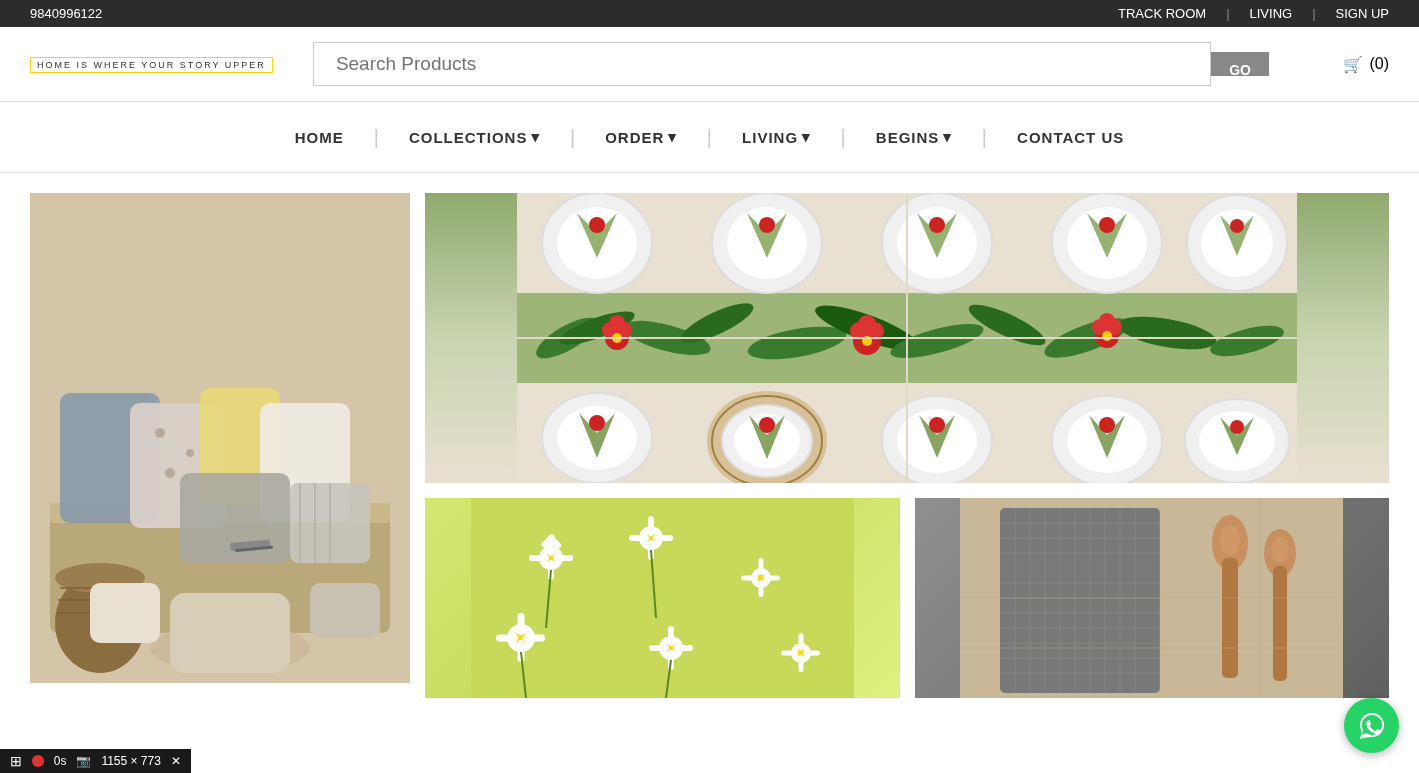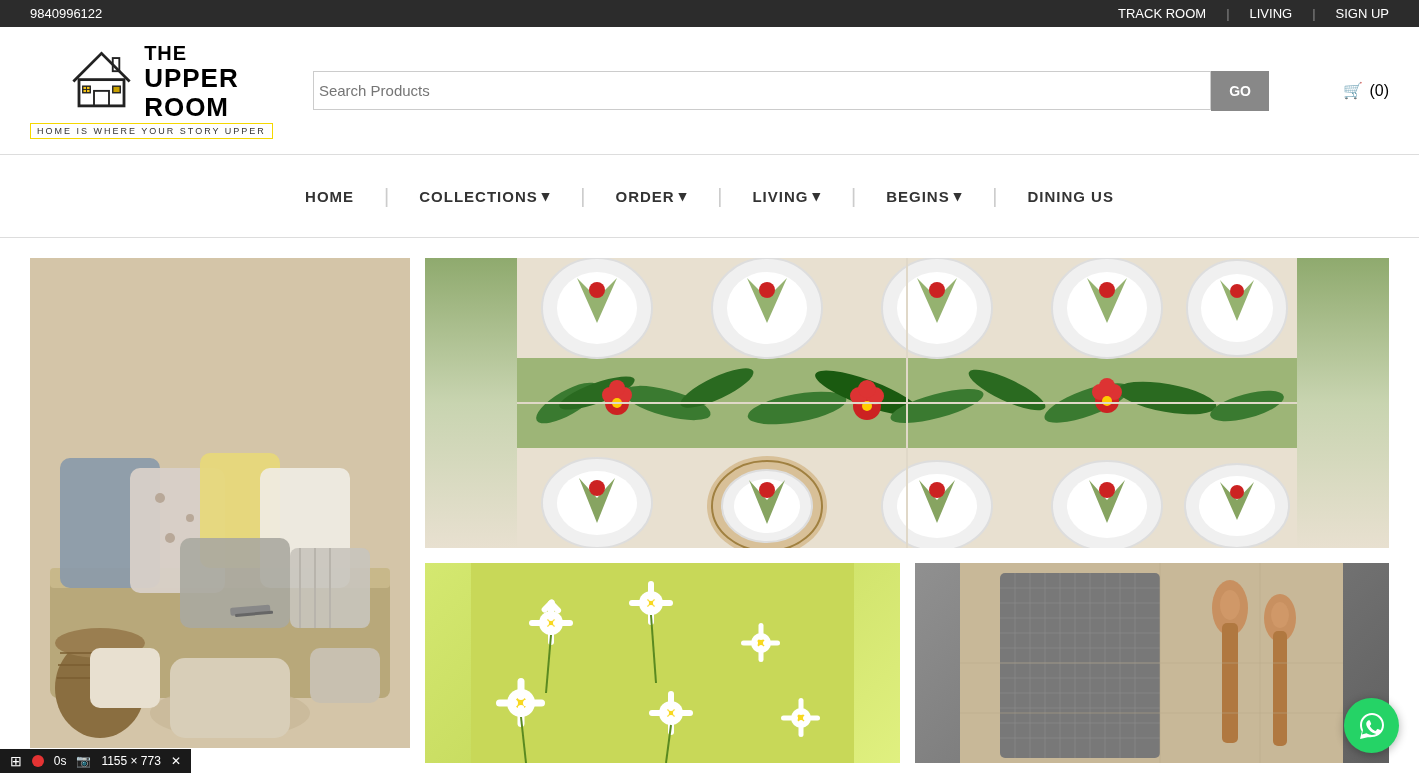--- a/index.html
+++ b/index.html
@@ -68,54 +68,54 @@
     }
 
     .search-area {
       flex: 1;
       display: flex;
       align-items: center;
       gap: 0;
     }
     .search-input {
       flex: 1;
-      padding: 10px 5px;
+      padding: 10px 22px;
       border: 1px solid #ccc;
-      font-size: 15px;
+      font-size: 19px;
       outline: none;
     }
     .search-btn {
       background: #888;
       color: #fff;
       border: none;
       padding: 10px 18px;
       font-size: 14px;
       font-weight: bold;
       cursor: pointer;
-      height: 40px;
+      height: 24px;
     }
 
     .cart-area {
       display: flex;
       align-items: center;
       gap: 6px;
       font-size: 16px;
       cursor: pointer;
       min-width: 80px;
       justify-content: flex-end;
     }
 
     
     .nav {
       border-top: 1px solid #ddd;
       border-bottom: 1px solid #ddd;
       display: flex;
       align-items: center;
       justify-content: center;
-      padding: 14px 30px;
+      padding: 8px 30px;
       gap: 0;
     }
     .nav-item {
       padding: 18px 30px;
       font-size: 15px;
       font-weight: 600;
       letter-spacing: 1px;
       cursor: pointer;
       color: #333;
       text-decoration: none;
@@ -250,45 +250,20 @@
     <span class="top-bar-divider">|</span>
     <a>LIVING</a>
     <span class="top-bar-divider">|</span>
     <a>SIGN UP</a>
   </div>
 </div>
 
 <div class="header">
 
   <div class="logo-area">
-    <div class="logo-box">
-
-      <svg class="house-svg" viewBox="0 0 80 80" xmlns="http://www.w3.org/2000/svg">
-
-        <polyline points="10,40 40,10 70,40" fill="none" stroke="#222" stroke-width="3"></polyline>
-
-        <rect x="16" y="38" width="48" height="28" fill="none" stroke="#222" stroke-width="3"></rect>
-
-        <rect x="32" y="50" width="16" height="16" fill="none" stroke="#222" stroke-width="2"></rect>
-
-        <rect x="20" y="45" width="8" height="7" fill="#f5c518" stroke="#222" stroke-width="1.5"></rect>
-
-        <rect x="52" y="45" width="8" height="7" fill="#c8a000" stroke="#222" stroke-width="1.5"></rect>
-
-        <rect x="52" y="15" width="7" height="14" fill="none" stroke="#222" stroke-width="2"></rect>
-
-        <line x1="24" y1="45" x2="24" y2="52" stroke="#222" stroke-width="1"></line>
-        <line x1="20" y1="48.5" x2="28" y2="48.5" stroke="#222" stroke-width="1"></line>
-      </svg>
-      <div class="logo-text">
-        <span>THE</span>
-        <span>UPPER</span>
-        <span>ROOM</span>
-      </div>
-    </div>
     <div class="logo-tagline">HOME IS WHERE YOUR STORY UPPER</div>
   </div>
 
   <div class="search-area">
     <input type="text" class="search-input" placeholder="Search Products" style="">
     <button class="search-btn">GO</button>
   </div>
 
   <div class="cart-area">
     <span>🛒</span>
@@ -315,21 +290,21 @@
     <span>LIVING</span>
     <span>▾</span>
   </a>
   <span class="nav-divider">|</span>
   <a class="nav-item">
     <span>BEGINS</span>
     <span>▾</span>
   </a>
   <span class="nav-divider">|</span>
   <a class="nav-item">
-    <span>DINING US</span>
+    <span>CONTACT US</span>
   </a>
 </nav>
 
 <div class="main-content">
 
   <div class="left-panel">
     <div class="pillows-img img-placeholder">
       <svg width="380" height="490" viewBox="0 0 380 490" xmlns="http://www.w3.org/2000/svg">
 
         <rect width="380" height="490" fill="#d4c5a8"></rect>

